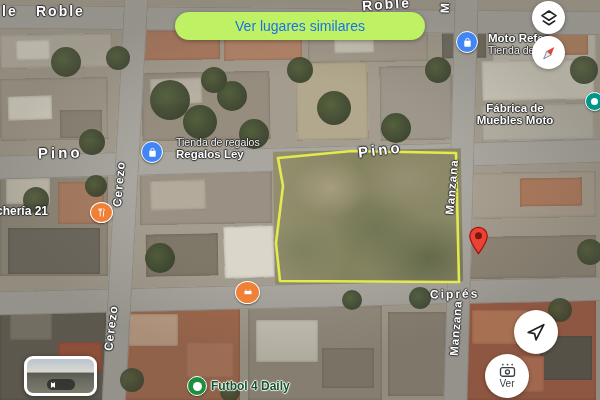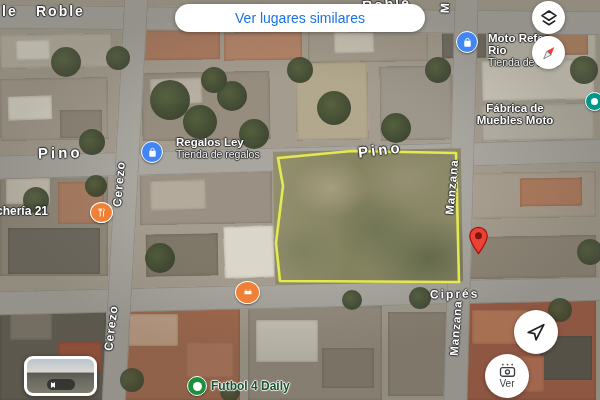--- a/index.html
+++ b/index.html
@@ -22,21 +22,21 @@
   .slabel{color:#fff;font-weight:700;white-space:nowrap;
           text-shadow:1px 0 1px rgba(45,45,45,.95),-1px 0 1px rgba(45,45,45,.95),
                       0 1px 1px rgba(45,45,45,.95),0 -1px 1px rgba(45,45,45,.95);}
   .plabel{color:#fff;font-weight:700;font-size:11.5px;line-height:12px;white-space:nowrap;
           text-shadow:1px 0 1px rgba(40,40,40,.95),-1px 0 1px rgba(40,40,40,.95),
                       0 1px 1px rgba(40,40,40,.95),0 -1px 1px rgba(40,40,40,.95);}
   .psub{font-weight:400;font-size:10.5px;color:#f2f2f2;}
   .grlabel{color:#14532d;font-weight:700;font-size:12px;white-space:nowrap;
            text-shadow:1px 0 1px rgba(255,255,255,.9),-1px 0 1px rgba(255,255,255,.9),
                        0 1px 1px rgba(255,255,255,.9),0 -1px 1px rgba(255,255,255,.9);}
-  .pillbtn{left:175px;top:4px;width:250px;height:28px;background:#ffffff;border-radius:14px;
+  .pillbtn{left:175px;top:12px;width:250px;height:28px;background:#bef264;border-radius:14px;
            box-shadow:0 1px 4px rgba(0,0,0,.35);display:flex;align-items:center;justify-content:center;
            font-size:14px;font-weight:500;color:#1a73e8;cursor:pointer;}
   .cbtn{background:#fff;border-radius:50%;box-shadow:0 1px 4px rgba(0,0,0,.35);
         display:flex;flex-direction:column;align-items:center;justify-content:center;cursor:pointer;}
   .poicircle{border-radius:50%;display:flex;align-items:center;justify-content:center;
              box-shadow:0 1px 2px rgba(0,0,0,.4);}
   .scaletick{background:#f4f4f4;box-shadow:0 0 2px rgba(0,0,0,.8);}
   .thumb{left:24px;top:356px;width:73px;height:40px;border:3px solid #fff;border-radius:9px;
          box-shadow:0 1px 5px rgba(0,0,0,.45);overflow:hidden;cursor:pointer;
          background:linear-gradient(#b9c4ce 0%,#d9d9d2 38%,#5a5a52 42%,#6b6a60 62%,#7d7c6e 100%);}
@@ -139,21 +139,20 @@
   <div class="slabel" style="left:38px;top:144px;font-size:15px;letter-spacing:3px;transform:rotate(-1deg);">Pino</div>
   <div class="slabel" style="left:358px;top:141px;font-size:15px;letter-spacing:3px;transform:rotate(-7deg);">Pino</div>
   <div class="slabel" style="left:96px;top:177px;font-size:12px;letter-spacing:1px;transform:rotate(-85deg);">Cerezo</div>
   <div class="slabel" style="left:88px;top:321px;font-size:12px;letter-spacing:1px;transform:rotate(-83deg);">Cerezo</div>
   <div class="slabel" style="left:424px;top:181px;font-size:11.5px;letter-spacing:1px;transform:rotate(-85deg);">Manzana</div>
   <div class="slabel" style="left:428px;top:322px;font-size:11.5px;letter-spacing:1px;transform:rotate(-86deg);">Manzana</div>
   <div class="slabel" style="left:430px;top:287px;font-size:12px;letter-spacing:2px;transform:rotate(-1deg);">Ciprés</div>
 
   <div style="left:488px;top:32px;width:112px;overflow:hidden;">
     <div class="plabel" style="position:static;">Moto Refac</div>
-    <div class="plabel" style="position:static;">Rio</div>
     <div class="plabel psub" style="position:static;">Tienda de repu</div>
   </div>
   <div class="poicircle" style="left:456px;top:31px;width:22px;height:22px;background:#4285f4;border:1.5px solid #fff;">
     <svg width="11" height="11" viewBox="0 0 12 12" style="position:static;">
       <path d="M2.5 4.2 h7 v5.3 a1 1 0 0 1 -1 1 h-5 a1 1 0 0 1 -1 -1 Z" fill="#fff"></path>
       <path d="M4.2 4.2 v-1 a1.8 1.8 0 0 1 3.6 0 v1" stroke="#fff" stroke-width="1" fill="none"></path>
     </svg>
   </div>
 
   <div style="left:452px;top:102px;width:126px;text-align:center;">
@@ -164,22 +163,22 @@
     <div style="position:static;width:7px;height:7px;border-radius:50%;background:#fff;"></div>
   </div>
 
   <div class="poicircle" style="left:141px;top:141px;width:22px;height:22px;background:#4285f4;border:1.5px solid #fff;">
     <svg width="11" height="11" viewBox="0 0 12 12" style="position:static;">
       <path d="M2.5 4.2 h7 v5.3 a1 1 0 0 1 -1 1 h-5 a1 1 0 0 1 -1 -1 Z" fill="#fff"></path>
       <path d="M4.2 4.2 v-1 a1.8 1.8 0 0 1 3.6 0 v1" stroke="#fff" stroke-width="1" fill="none"></path>
     </svg>
   </div>
   <div style="left:176px;top:136px;">
+    <div class="plabel psub" style="position:static;">Tienda de regalos</div>
     <div class="plabel" style="position:static;">Regalos Ley</div>
-    <div class="plabel psub" style="position:static;">Tienda de regalos</div>
   </div>
 
   <div class="plabel" style="left:-4px;top:205px;font-size:12px;">chería 21</div>
   <div class="poicircle" style="left:90px;top:202px;width:23px;height:21px;background:#ef8035;border:1.5px solid #fff;border-radius:50%;">
     <svg width="11" height="11" viewBox="0 0 12 12" style="position:static;">
       <path d="M3.4 1.5 v3 M4.6 1.5 v3 M5.8 1.5 v3 M4.6 4.5 v6" stroke="#fff" stroke-width="1" fill="none"></path>
       <path d="M8.2 1.5 c1 .8 1 2.5 0 3.5 v5.5" stroke="#fff" stroke-width="1" fill="none"></path>
     </svg>
   </div>
 

